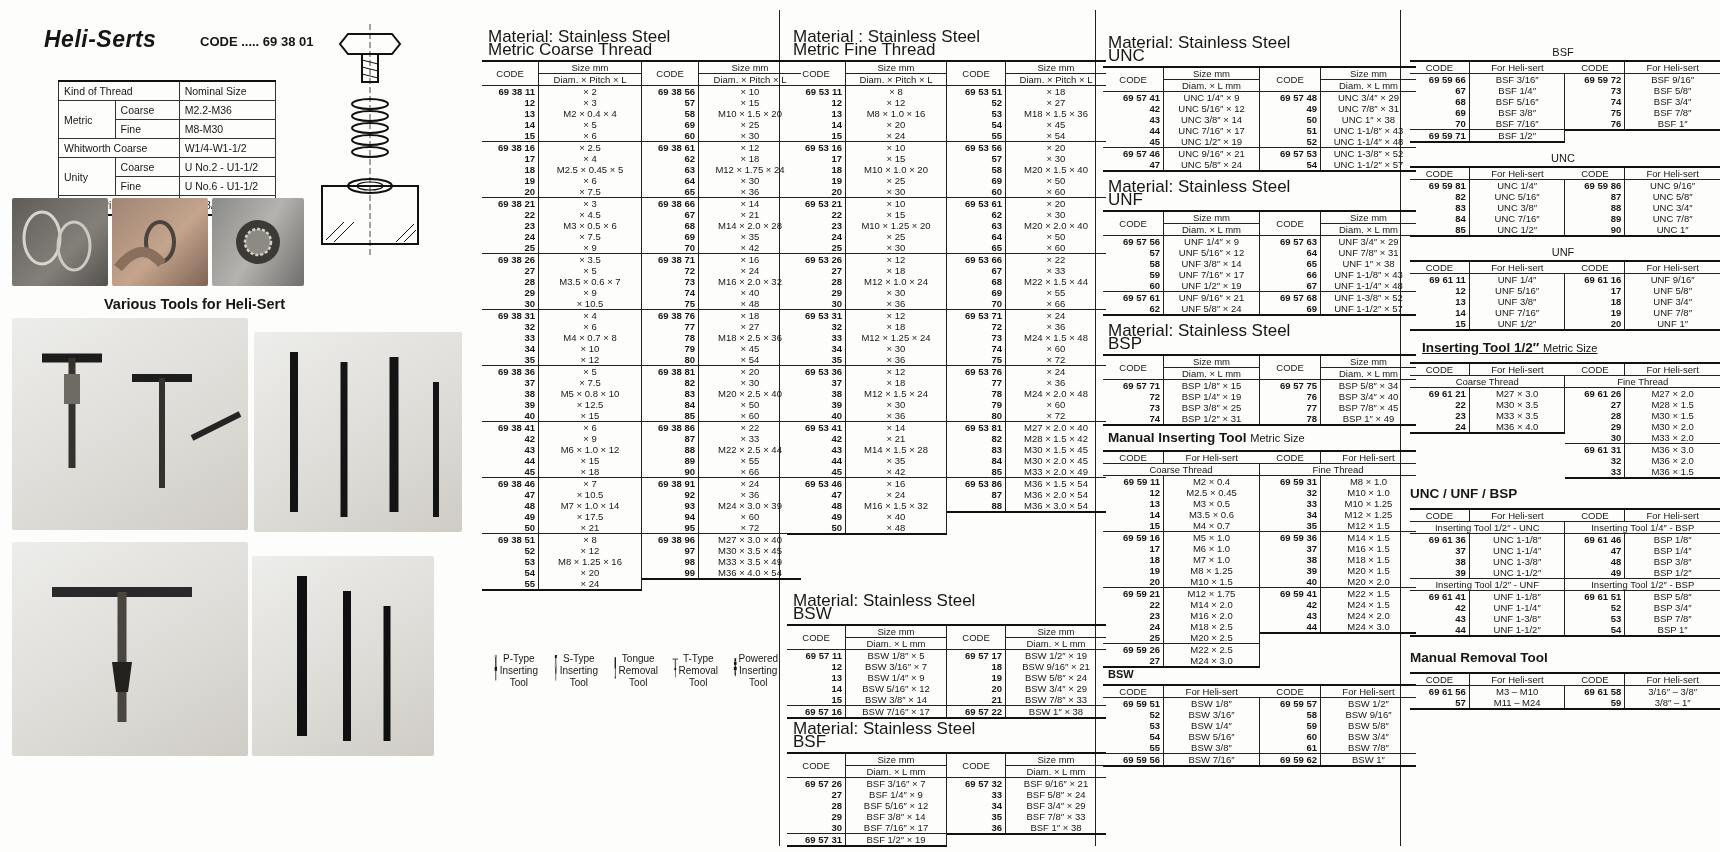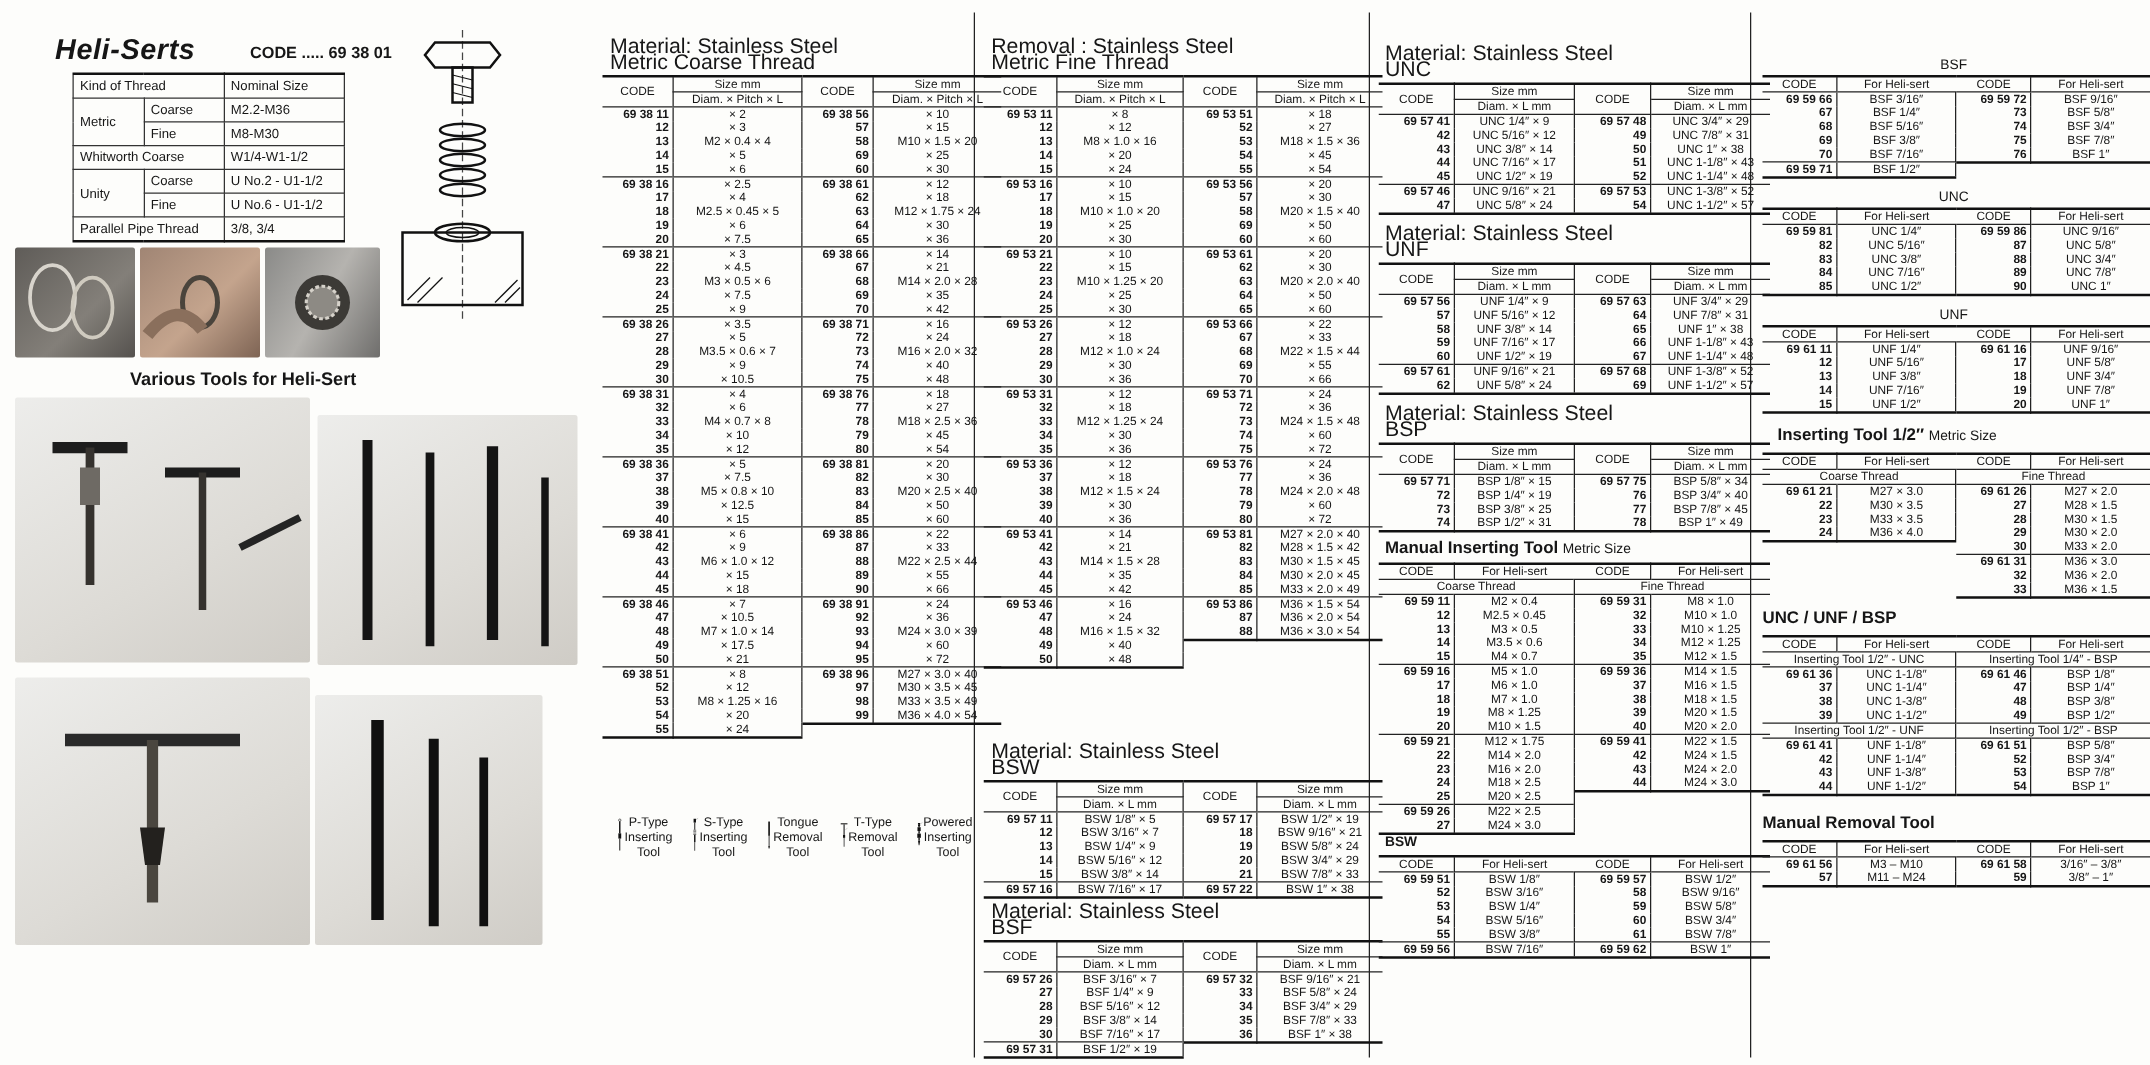--- a/index.html
+++ b/index.html
@@ -52,21 +52,21 @@
 </head>
 <body>
 
 <div class="vrule" style="left:779px;"></div>
 <div class="vrule" style="left:1095px;"></div>
 <div class="vrule" style="left:1400px;"></div>
 
 <div class="abs page-title" style="left:44px;top:26px;">Heli-Serts</div>
 <div class="abs code-label" style="left:200px;top:34px;">CODE ..... 69 38 01</div>
 
-<table class="thread abs" style="left:58px;top:58px;">
+<table class="thread abs" style="left:58px;top:80px;">
   <tbody>
       <tr>
     <th colspan="2">Kind of Thread</th>
     <th>Nominal Size</th>
   </tr>
   <tr>
     <td rowspan="2">Metric</td>
     <td>Coarse</td>
     <td>M2.2-M36</td>
   </tr>
@@ -636,21 +636,21 @@
       <rect x="19" y="48" width="8" height="14" fill="#111"></rect>
       <rect x="13" y="62" width="20" height="24" fill="#111"></rect>
       <rect x="19" y="86" width="8" height="16" fill="#111"></rect>
       <path d="M17 102 h12 l-4 26 h-4 z" fill="#111"></path>
       <line class="ln" x1="30" y1="8" x2="42" y2="0" stroke-width="1"></line>
     </svg>
     <div class="cap"><span>Powered</span><br><span>Inserting</span><br><span>Tool</span></div>
   </div>
 </div>
 
-<div class="abs mat c3" style="left:793px;top:30px;"><span>Removal : Stainless Steel</span><br><span>Metric Fine Thread</span></div>
+<div class="abs mat c3" style="left:793px;top:30px;"><span>Material : Stainless Steel</span><br><span>Metric Fine Thread</span></div>
 <div class="abs c3 ptable" style="left:787px;top:60px;">
     <table class="ct hl">
       <thead>
         <tr>
           <th class="hcode" rowspan="2">CODE</th>
           <th class="hsize">Size mm</th>
         </tr>
         <tr>
           <th class="hsub">Diam. × Pitch × L</th>
         </tr>
@@ -1848,21 +1848,21 @@
           <td class="val">UNF 7/8″</td>
         </tr>
         <tr>
           <td class="code">20</td>
           <td class="val">UNF 1″</td>
         </tr>
       </tbody>
     </table>
   </div>
 
-<div class="abs bighead" style="left:1422px;top:340px;"><span>Inserting Tool 1/2″</span> <span class="suffix">Metric Size</span></div>
+<div class="abs bighead" style="left:1422px;top:340px;text-decoration:underline;"><span>Inserting Tool 1/2″</span> <span class="suffix">Metric Size</span></div>
 <div class="abs c5 ptable" style="left:1410px;top:362px;">
     <table class="ct hl">
       <thead>
         <tr>
           <th class="hcode">CODE</th>
           <th class="">For Heli-sert</th>
         </tr>
       </thead>
       <tbody>
         <tr>

